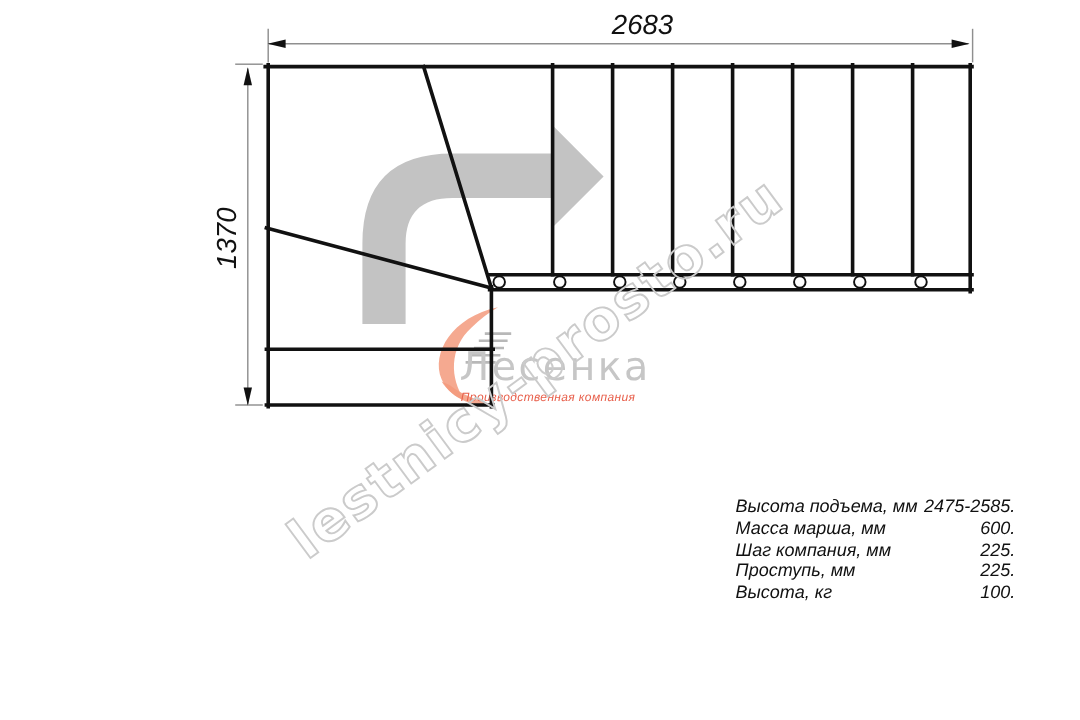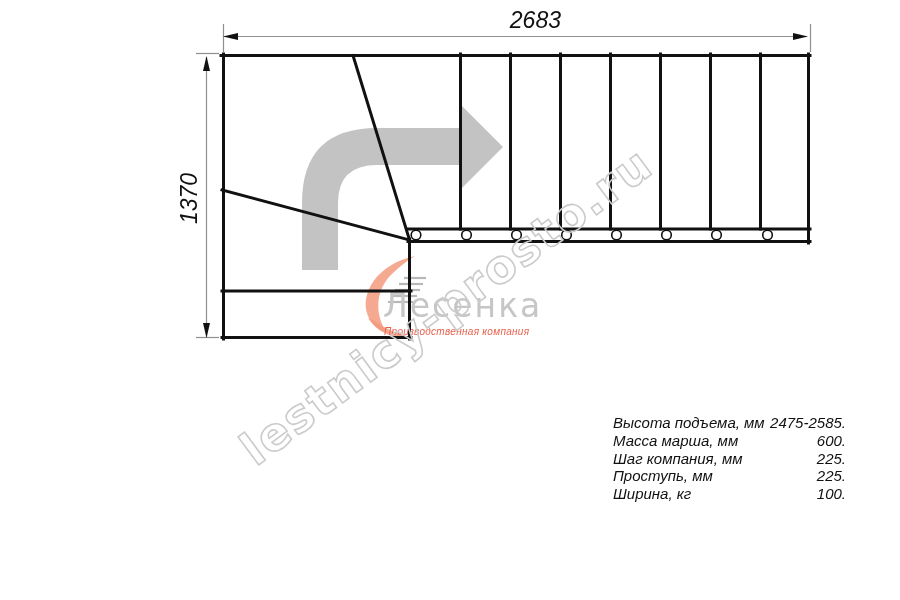--- a/index.html
+++ b/index.html
@@ -135,18 +135,18 @@
     </div>
     <div class="spec-row">
       <span class="lbl">Шаг компания, мм</span>
       <span class="val">225.</span>
     </div>
     <div class="spec-row">
       <span class="lbl">Проступь, мм</span>
       <span class="val">225.</span>
     </div>
     <div class="spec-row">
-      <span class="lbl">Ширина, кг</span>
+      <span class="lbl">Высота, кг</span>
       <span class="val">100.</span>
     </div>
   </div>
 
 </div>
 
 </body></html>

